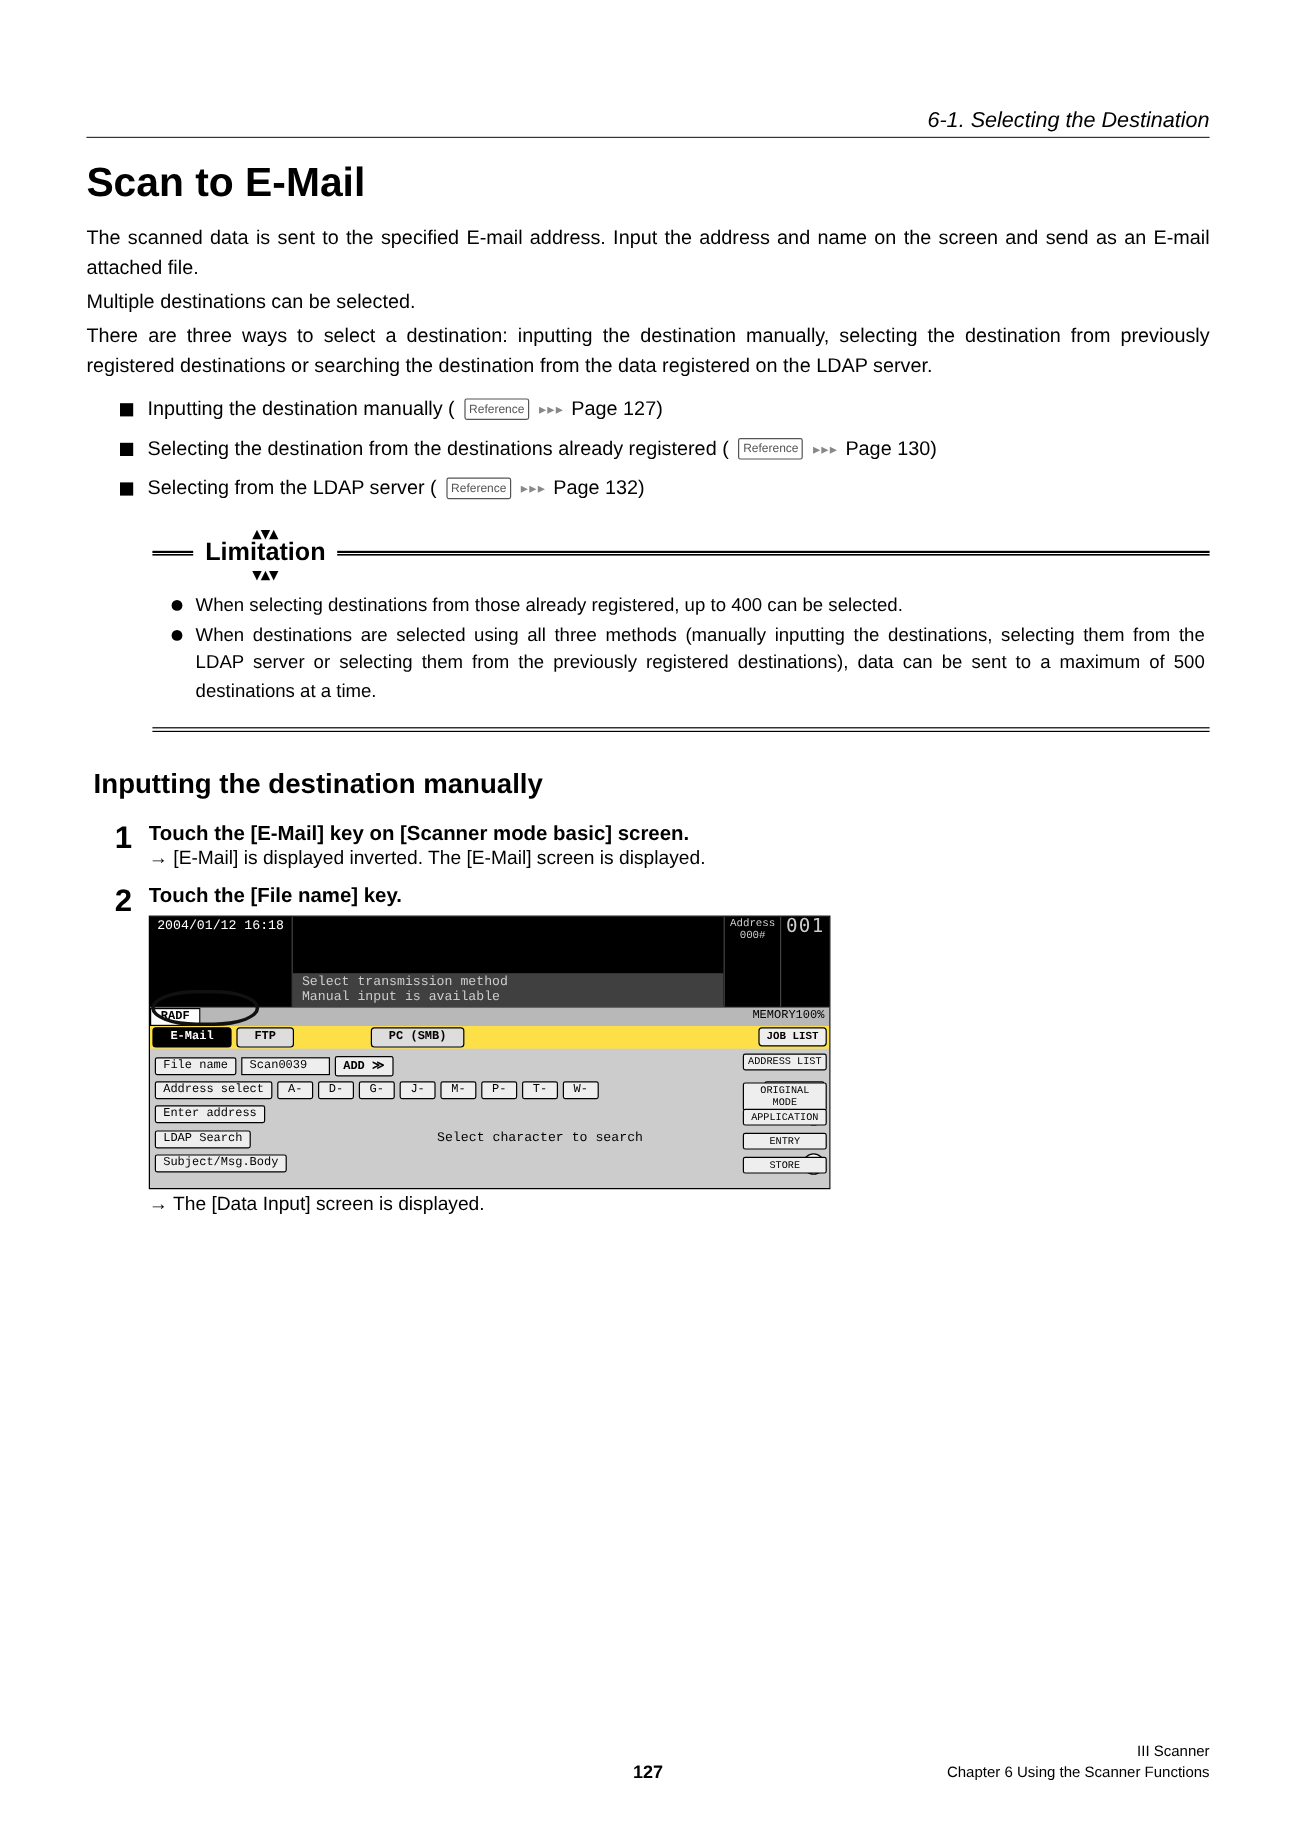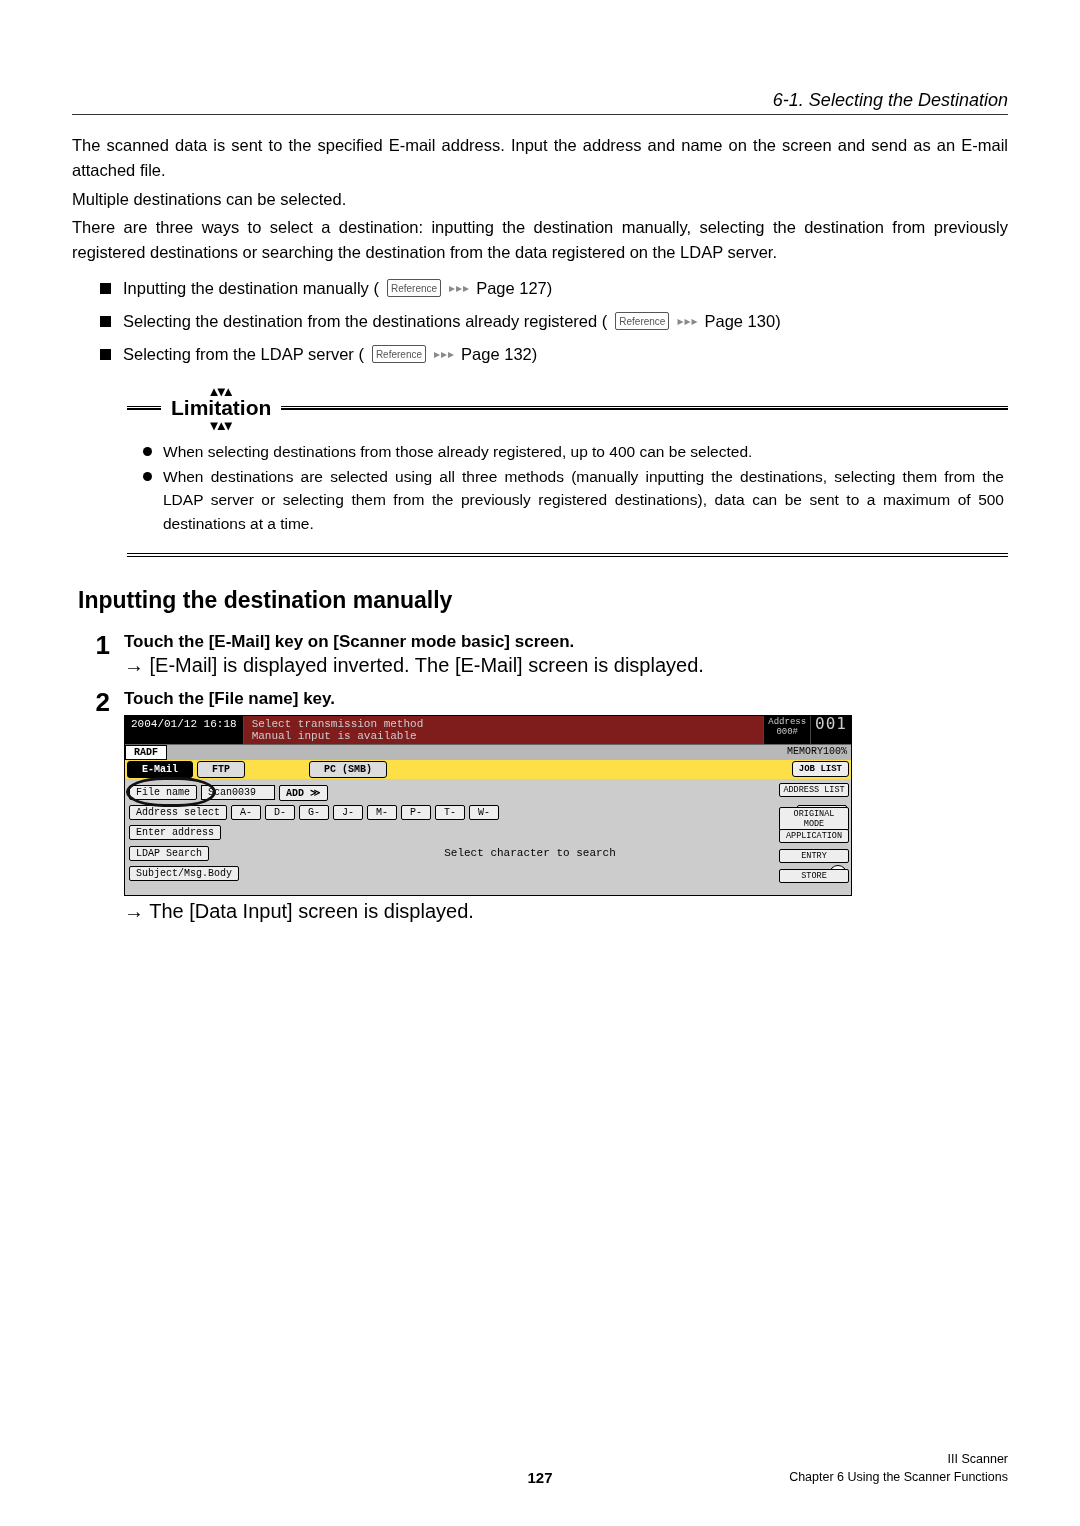--- a/index.html
+++ b/index.html
@@ -152,28 +152,28 @@
   }
   .step-body {
     flex: 1;
   }
   .step-title {
     font-weight: bold;
     font-size: 17px;
     margin-bottom: 2px;
   }
   .step-text {
-    font-size: 20px;
+    font-size: 16px;
     margin: 2px 0;
   }
 
   
   .ui-wrap {
     margin: 6px 0 4px 0;
-    width: 728px;
+    width: 568px;
     position: relative;
   }
   .ui-panel {
     border: 1.5px solid #000;
     background: #dcdcdc;
     font-family: "Courier New", monospace;
     font-size: 11px;
     color: #000;
     position: relative;
   }
@@ -185,25 +185,26 @@
   }
   .ui-top-date {
     background: #000;
     color: #fff;
     padding: 2px 6px;
     font-size: 11px;
     border-right:1px solid #444;
     white-space: nowrap;
   }
   .ui-top-msg {
-    background: #7f1d1d;
+    background: #404040;
     color: #ccc;
     padding: 2px 8px;
     font-size: 11px;
     flex:1;
+    margin-top:47px;
   }
   .ui-top-addr {
     background: #000;
     color: #ccc;
     font-size: 9px;
     padding: 1px 4px;
     display:flex;
     flex-direction:column;
     align-items:center;
     border-left:1px solid #444;
@@ -339,20 +340,21 @@
   .footer .pnum { font-weight:bold; font-size:15px; position:absolute; left:50%; transform:translateX(-50%);}
   .footer .right { text-align:right; font-size:12.5px; line-height:1.4;}
 </style>
 </head>
 <body>
 
 <div class="page">
 
   <div class="header-line">6-1. Selecting the Destination</div>
 
+  <h1 class="title">Scan to E-Mail</h1>
 
   <p class="body">The scanned data is sent to the specified E-mail address. Input the address and name on the screen and send as an E-mail attached file.</p>
   <p class="body">Multiple destinations can be selected.</p>
   <p class="body">There are three ways to select a destination: inputting the destination manually, selecting the destination from previously registered destinations or searching the destination from the data registered on the LDAP server.</p>
 
   <ul class="methods">
     <li>
       <span class="sq"></span>
       <span>Inputting the destination manually (</span>
       <span class="ref-badge">Reference</span>

